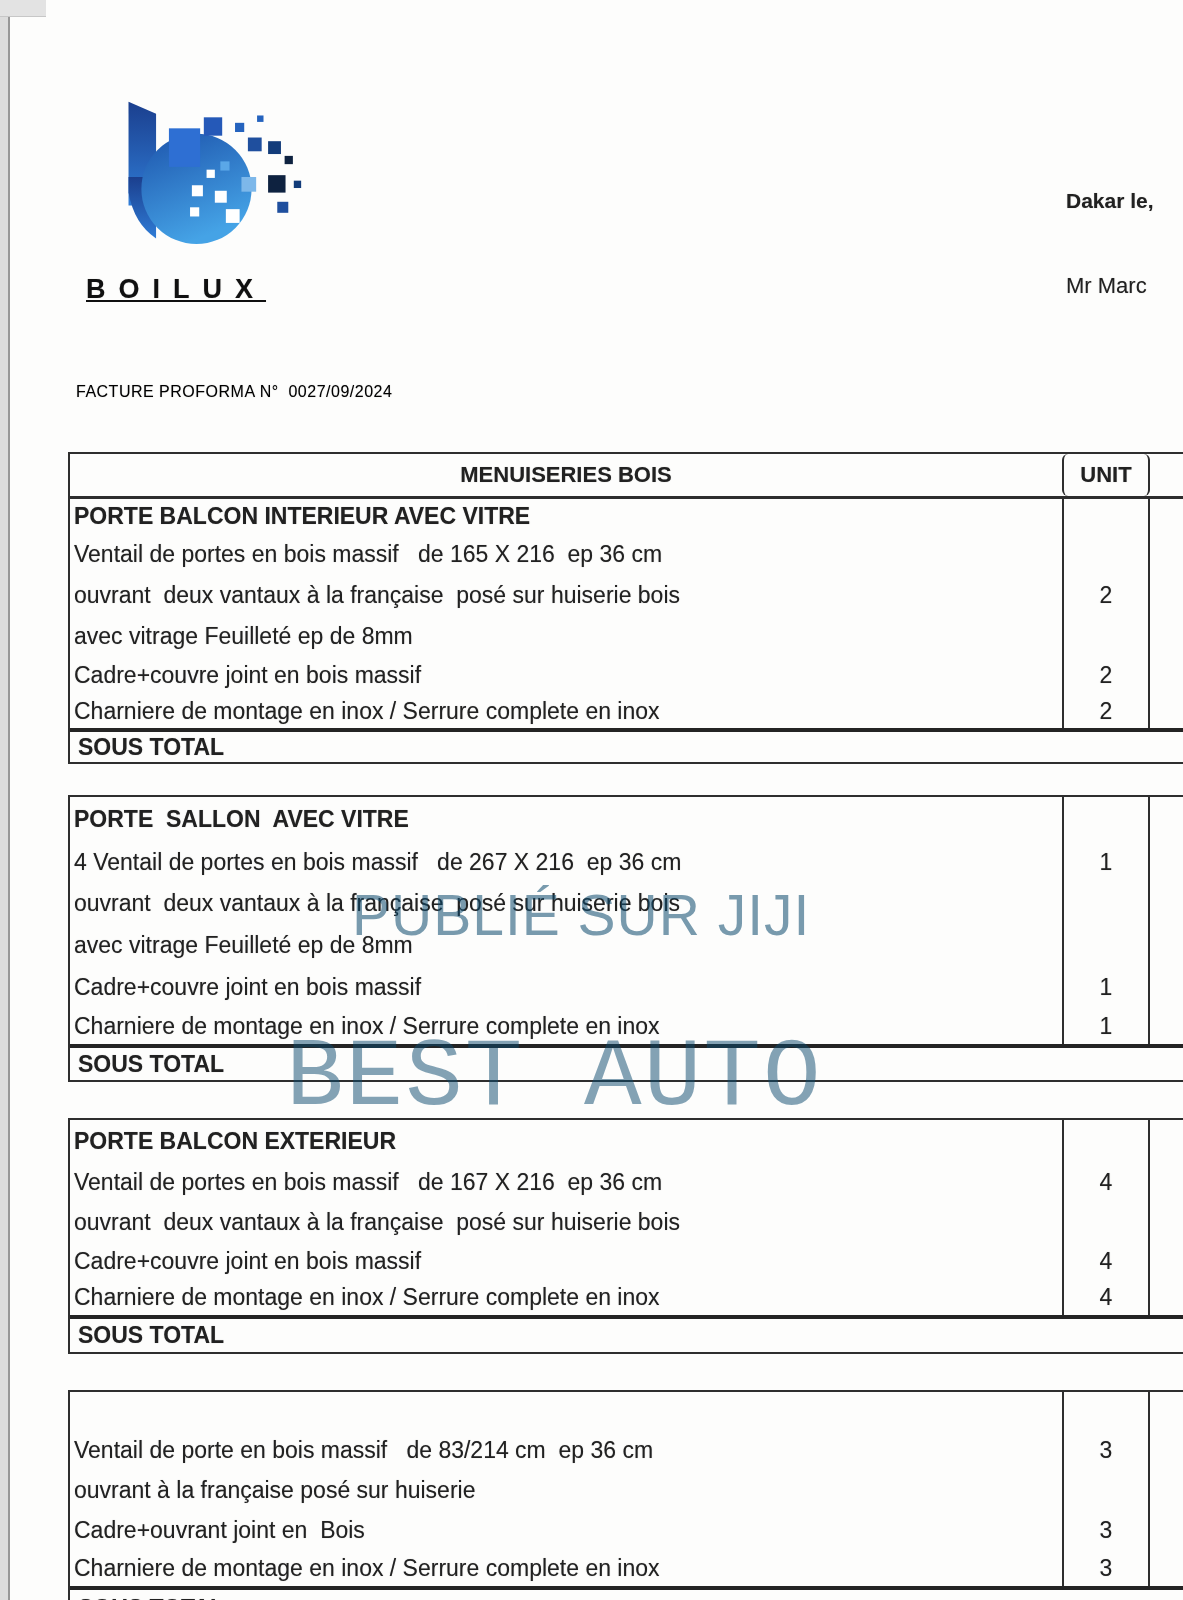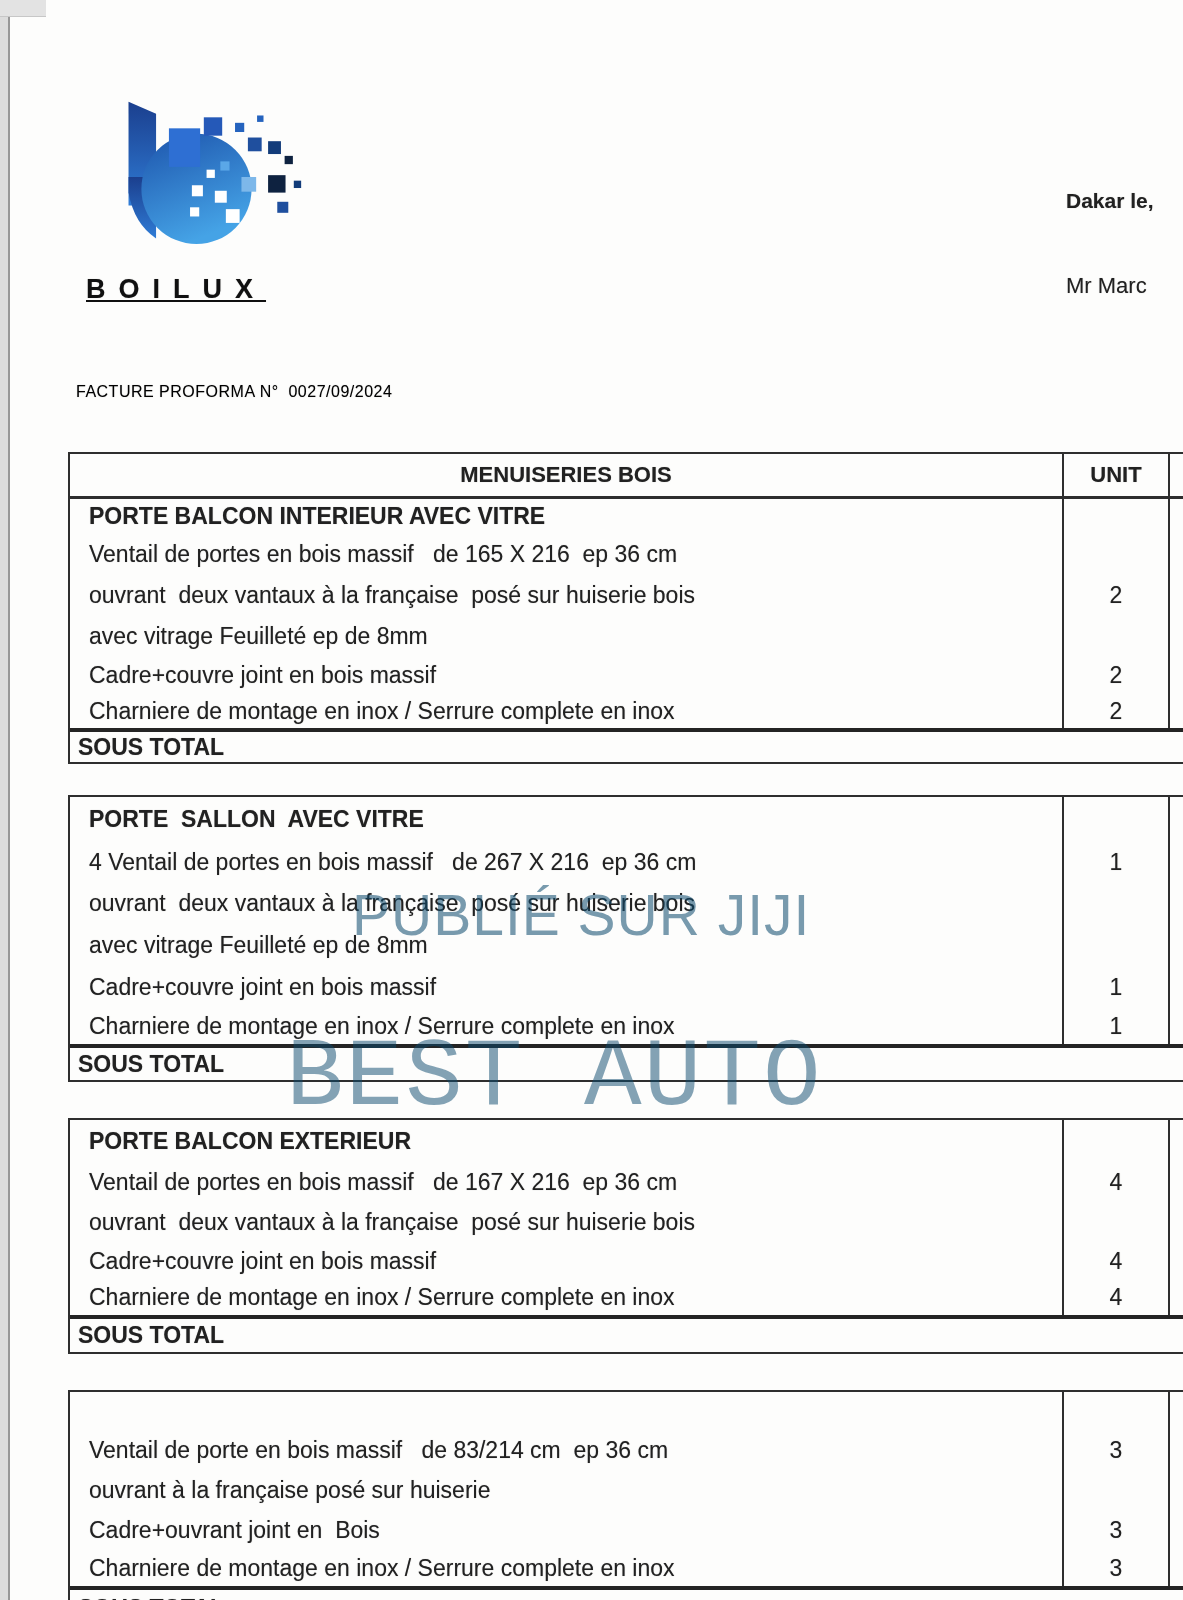--- a/index.html
+++ b/index.html
@@ -23,27 +23,27 @@
   .date-line{position:absolute;left:1066px;top:189px;font-size:21px;font-weight:bold;white-space:nowrap;}
   .addressee{position:absolute;left:1066px;top:273px;font-size:22px;font-weight:normal;white-space:nowrap;}
   .invoice-title{position:absolute;left:76px;top:383px;font-size:16px;letter-spacing:.5px;color:#000000;white-space:pre;}
 
   
   #tables{position:absolute;left:0;top:0;width:100%;height:100%;z-index:1;}
   .section{position:absolute;border:2px solid #2e2e2e;box-sizing:border-box;}
   .row{display:flex;box-sizing:border-box;}
   .header-row{border-bottom:3px solid #2e2e2e;}
   .cell{box-sizing:border-box;overflow:hidden;display:flex;align-items:center;font-size:23px;}
-  .desc{width:992px;padding-left:19px;white-space:pre;}
+  .desc{width:992px;padding-left:4px;white-space:pre;}
   .center{justify-content:center;padding-left:0;}
-  .unit{width:108px;border-left:2px solid #2e2e2e;border-right:2px solid #2e2e2e;justify-content:center;}
+  .unit{width:88px;border-left:2px solid #2e2e2e;border-right:2px solid #2e2e2e;justify-content:center;}
   .price{flex:1;}
   .subtotal-row{border-top:4px solid #242424;}
   .sub{padding-left:8px;font-size:23px;}
-  .bold{font-weight:bold;}
+  .bold{font-weight:bold;border-radius:6px;}
   .hdr{font-size:22px;}
 
   
   .wm{position:absolute;z-index:5;color:#0c4a6e;white-space:nowrap;pointer-events:none;text-shadow:none;}
   .wm1{left:352px;top:882px;font-size:57px;opacity:.55;letter-spacing:1px;}
   .wm2{left:286px;top:1024px;font-size:96px;opacity:.5;letter-spacing:2px;font-family:Liberation Mono, monospace;}
 </style>
 </head>
 <body>
 

